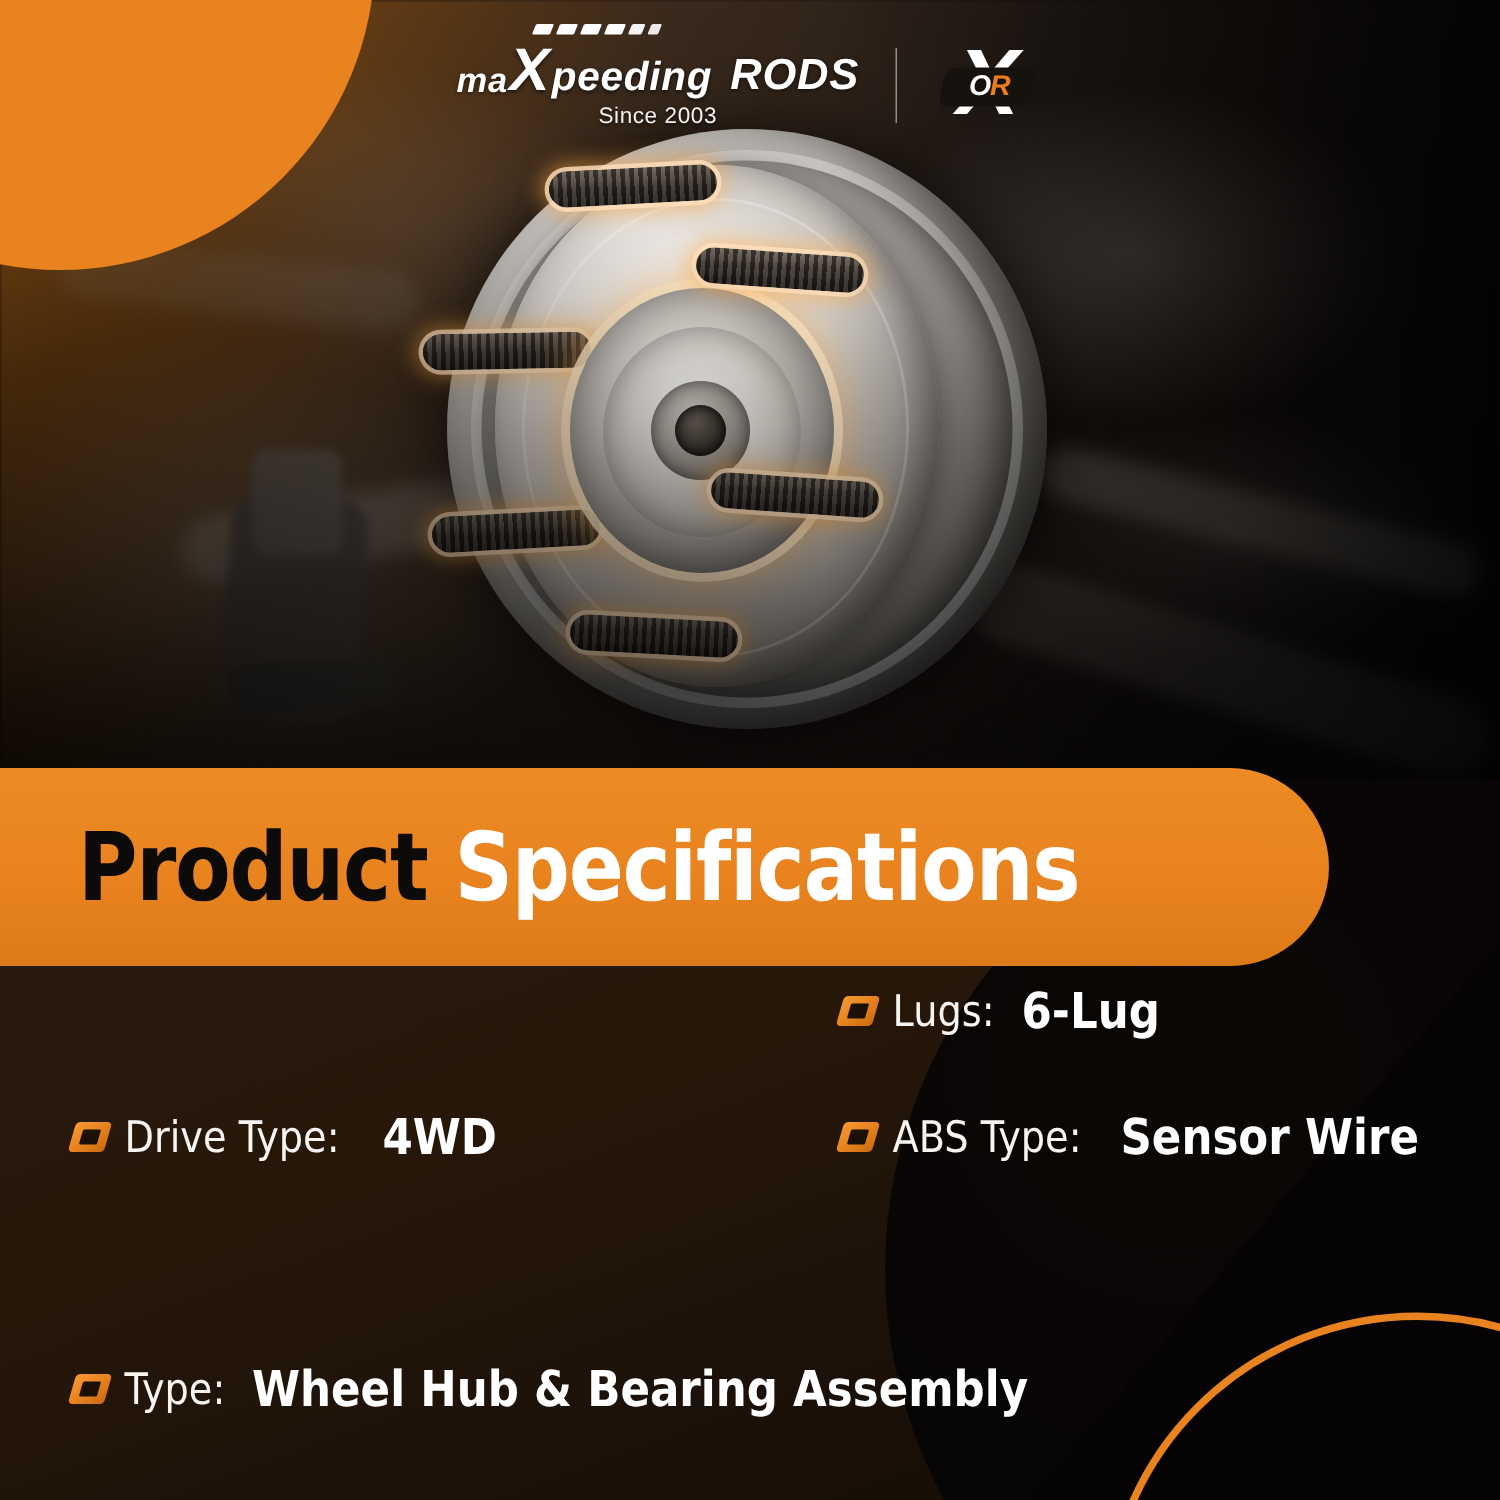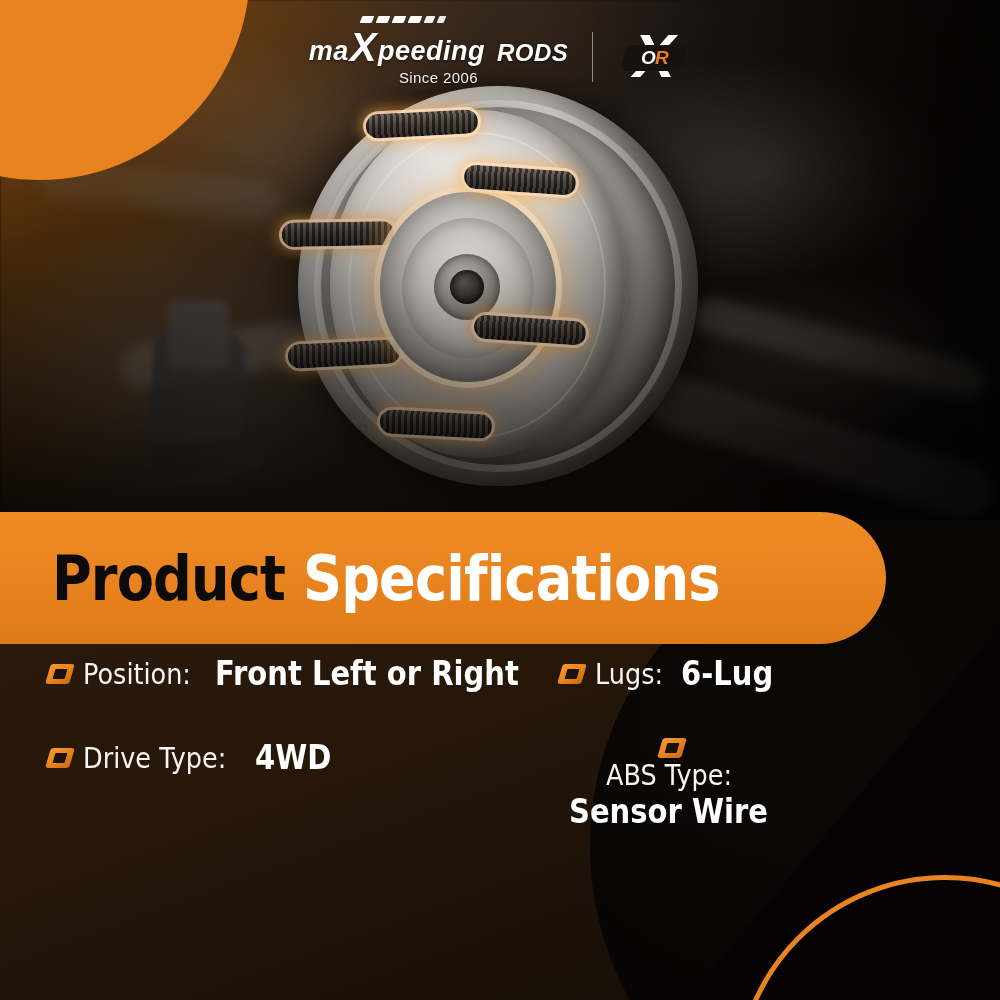--- a/index.html
+++ b/index.html
@@ -102,24 +102,24 @@
   .s6{left:112px;top:336px;transform:rotate(3deg);}
 
   
   .logo-bar{position:absolute;left:0;top:24px;width:1000px;height:66px;display:flex;align-items:center;justify-content:center;gap:0;}
   .logo-left{display:flex;flex-direction:column;align-items:center;line-height:1;}
   .brandline{display:flex;align-items:flex-end;position:relative;}
   .brand-txt{
     color:#fff;font-weight:bold;font-style:italic;letter-spacing:.5px;
     text-shadow:0 1px 3px rgba(0,0,0,.6);
   }
-  .b-ma{font-size:27px;}
+  .b-ma{font-size:23px;}
   .b-X{font-size:40px;line-height:.92;margin:0 1px 0 1px;}
   .b-peeding{font-size:27px;}
-  .b-rods{font-size:24px;margin-left:12px;}
+  .b-rods{font-size:29px;margin-left:12px;}
   .speedlines{position:absolute;left:52px;top:-13px;display:flex;gap:4px;transform:skewX(-22deg);}
   .speedlines i{display:block;width:12px;height:7px;background:#fff;border-radius:1px;}
   .speedlines i:nth-child(5){width:9px;opacity:.95;}
   .speedlines i:nth-child(6){width:7px;opacity:.9;}
   .since{color:#f4f1ee;font-size:15px;margin-top:5px;letter-spacing:.4px;text-shadow:0 1px 2px rgba(0,0,0,.6);}
   .divider-v{width:1px;height:50px;background:rgba(255,255,255,.5);margin:0 24px;}
   .logo-x{position:relative;width:74px;height:58px;}
   .logo-x .xmark{
     position:absolute;inset:0;color:#fff;font-weight:bold;font-size:62px;line-height:56px;
     text-align:center;font-style:italic;
@@ -181,21 +181,21 @@
   .bullet::after{
     content:"";position:absolute;left:6px;top:5px;right:6px;bottom:5px;
     background:#1b1108;transform:skewX(-16deg);border-radius:1px;
   }
   .lbl{color:#f7f4f1;font-size:29px;font-weight:500;font-family:"DejaVu Sans", sans-serif;transform:scaleX(.88);transform-origin:left center;}
   .val{color:#ffffff;font-size:33px;font-weight:bold;font-family:"DejaVu Sans", sans-serif;margin-left:9px;transform:scaleX(.88);transform-origin:left center;}
 
   .r-pos{left:48px;top:38px;}
   .r-lugs{left:560px;top:38px;text-align:center;}
   .r-drive{left:48px;top:122px;}
-  .r-abs{left:560px;top:122px;flex-direction:column;}
+  .r-abs{left:560px;top:122px;}
   .r-flange{left:48px;top:208px;}
   .r-type{left:48px;top:290px;}
 </style>
 </head>
 <body>
 
 <div class="stage">
 
   <div class="hero">
     <div class="hero-bg"></div>
@@ -236,21 +236,21 @@
           <span class="brand-txt b-rods">RODS</span>
           <span class="speedlines">
             <i></i>
               <i></i>
               <i></i>
               <i></i>
               <i></i>
               <i></i>
           </span>
         </div>
-        <div class="since">Since 2006</div>
+        <div class="since">Since 2003</div>
       </div>
       <div class="divider-v"></div>
       <div class="logo-x">
         <div class="xmark">X</div>
         <div class="orpill">
           <span class="or-o">O</span>
             <span class="or-r">R</span>
         </div>
       </div>
     </div>
@@ -260,41 +260,41 @@
     <div class="title-text">
       <span class="t-black">Product</span>
       <span class="t-white">Specifications</span>
     </div>
   </div>
 
   <div class="specs">
     <div class="dark-circle"></div>
     <div class="dark-wedge"></div>
 
-    <div class="row r-pos">
-      <span class="bullet"></span>
-      <span class="lbl">Position:</span>
-      <span class="val">Front Left or Right</span>
-    </div>
 
     <div class="row r-lugs">
       <span class="bullet"></span>
       <span class="lbl">Lugs:</span>
       <span class="val">6-Lug</span>
     </div>
 
     <div class="row r-drive">
       <span class="bullet"></span>
       <span class="lbl">Drive Type:</span>
       <span class="val">4WD</span>
     </div>
 
     <div class="row r-abs">
       <span class="bullet"></span>
       <span class="lbl">ABS Type:</span>
       <span class="val">Sensor Wire</span>
     </div>
 
 
+    <div class="row r-type">
+      <span class="bullet"></span>
+      <span class="lbl">Type:</span>
+      <span class="val">Wheel Hub &amp; Bearing Assembly</span>
+    </div>
   </div>
 
   <div class="arc-orange"></div>
 </div>
 
 </body></html>

